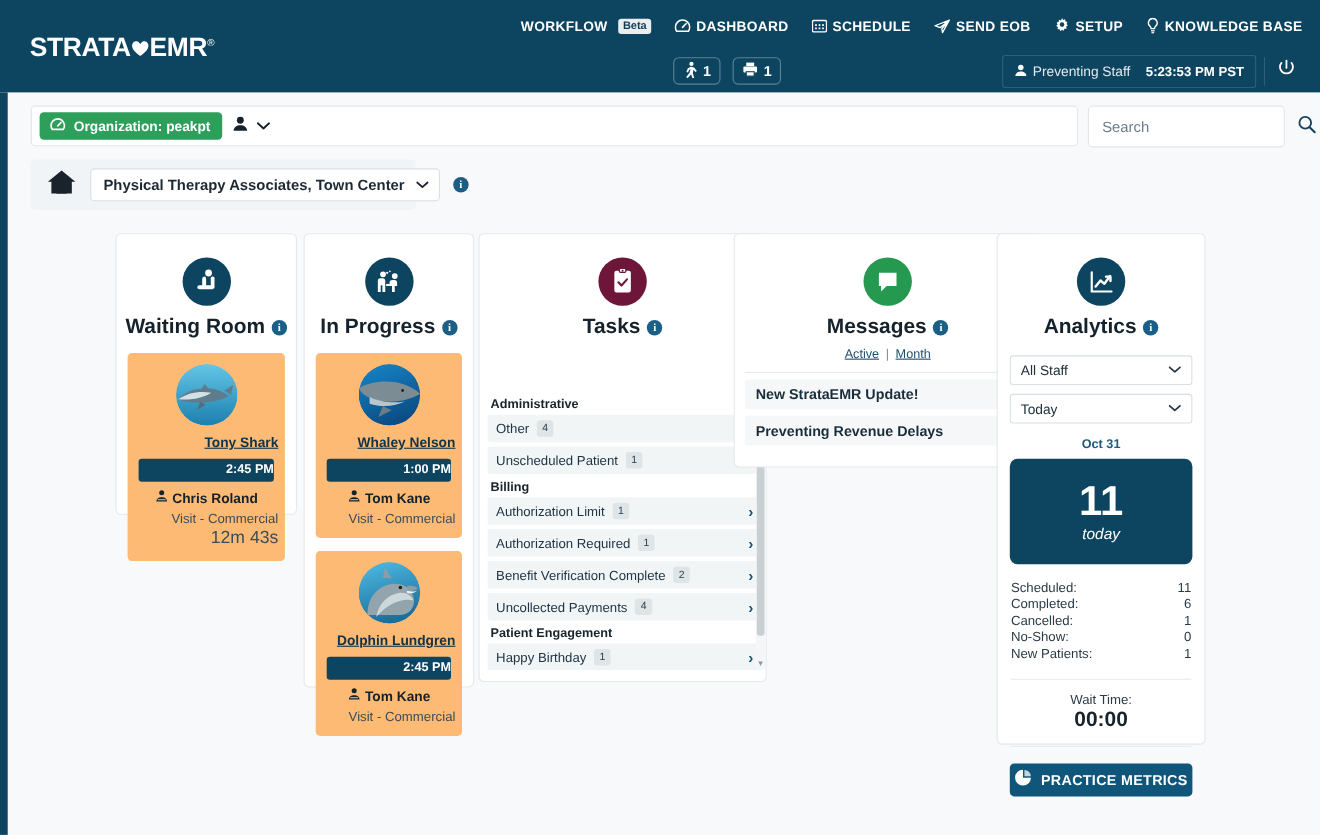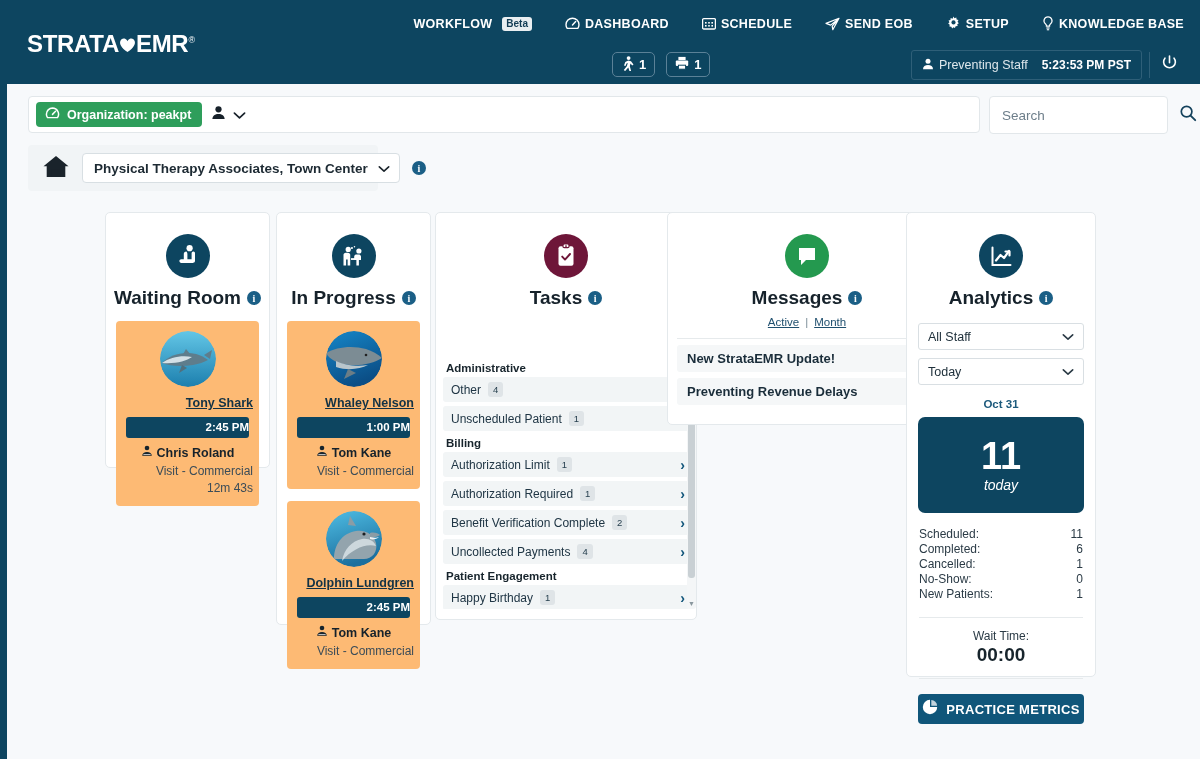--- a/index.html
+++ b/index.html
@@ -30,21 +30,21 @@
   }
   .logo .tm { font-size: 9px; vertical-align: super; font-weight: normal; }
   .logo .heartglyph {
     display: inline-block; position: relative; width: 17px; height: 20px;
     vertical-align: -3px;
   }
   .logo .heartglyph svg { position: absolute; left: 0; top: 2px; }
 
   .topnav {
     position: absolute; right: 16px; top: 16px;
-    display: flex; align-items: center; gap: 33px;
+    display: flex; align-items: center; gap: 21px;
   }
   .navitem {
     display: flex; align-items: center; gap: 5px;
     color: #ffffff; font-size: 12.5px; font-weight: bold;
     letter-spacing: 0.3px; white-space: nowrap; cursor: pointer;
   }
   .navitem svg { display: block; }
   .beta-chip {
     display: inline-block; background: #e9eef1; color: #123c54;
     font-size: 10px; font-weight: bold; border-radius: 3px;
@@ -167,21 +167,21 @@
   .ptime {
     background: #0d4560; color: #fff; border-radius: 3px;
     font-size: 11.5px; font-weight: bold; padding: 4px 0 5px 0;
     margin: 6px 4px 0 4px;
   }
   .pprov {
     display: flex; align-items: center; justify-content: center; gap: 4px;
     margin-top: 7px; font-size: 12.5px; font-weight: bold; color: #16222b;
   }
   .pvisit { margin-top: 4px; font-size: 12px; color: #3b4c58; }
-  .pdur { margin-top: 3px; font-size: 12px; color: #3b4c58; }
+  .pdur { margin-top: 3px; font-size: 16px; color: #3b4c58; }
 
   
   .tasks-scroll {
     position: absolute; left: 7px; right: 7px; top: 143px; bottom: 10px;
     overflow: hidden;
   }
   .task-group { font-size: 11.5px; font-weight: bold; color: #17242c; margin: 6px 0 3px 3px; }
   .task-row {
     display: flex; align-items: center; background: #f2f5f6;
     border-radius: 3px; height: 25px; margin-bottom: 4px;

